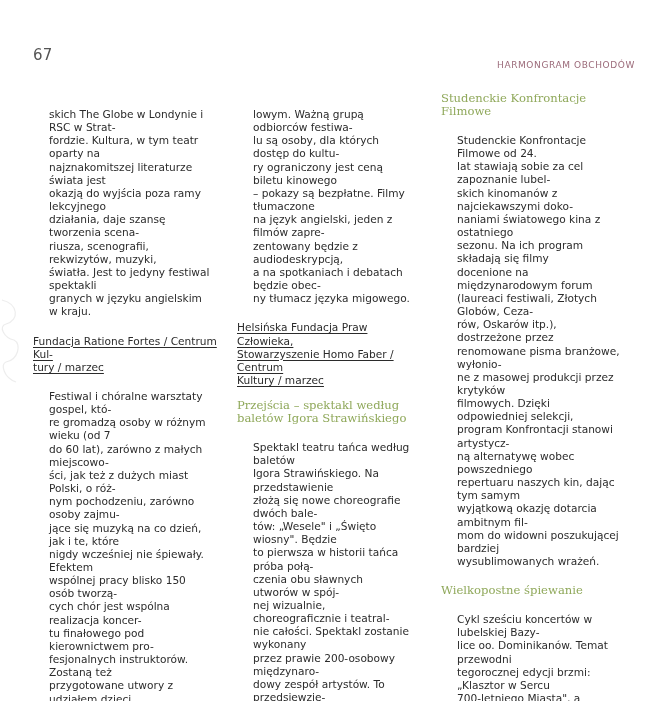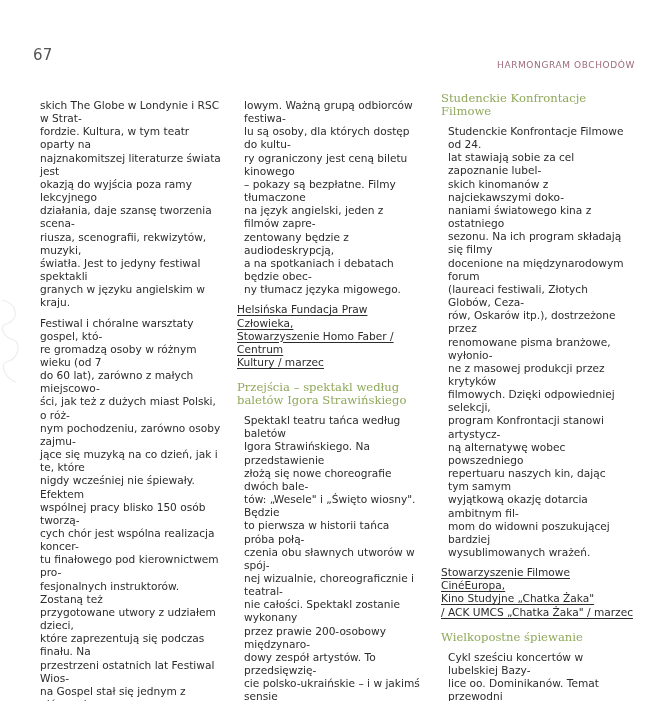--- a/index.html
+++ b/index.html
@@ -3,21 +3,21 @@
 <meta charset="utf-8">
 <style>
   html, body { margin: 0; padding: 0; background: #ffffff; }
   body { width: 665px; height: 701px; position: relative; overflow: hidden; font-family: "DejaVu Sans", sans-serif; color: #2b2b2b; }
   .page-num { position: absolute; left: 33px; top: 46px; font-size: 15px; color: #555; letter-spacing: 0.2px; }
   .running-head { position: absolute; right: 30px; top: 60px; font-size: 9px; color: #9c6b7a; letter-spacing: 0.6px; }
   .col { position: absolute; top: 92px; font-size: 10.6px; line-height: 13.15px; }
   .col1 { left: 33px; width: 195px; }
   .col2 { left: 237px; width: 190px; }
   .col3 { left: 441px; width: 195px; }
-  .p { margin: 7px; white-space: pre-line; }
+  .p { margin: 16px; white-space: pre-line; }
   .credit { margin: 0; white-space: pre-line; text-decoration: underline; text-underline-offset: 2px; color: #2b2b2b; }
   .h { margin: 12px 0 0 0; font-family: "DejaVu Serif", serif; font-size: 11.6px; line-height: 13px; color: #8fa85a; white-space: pre-line; font-weight: normal; }
   .col2 .h, .col3 .h:first-child { margin-top: 0; }
   .col3 .h:first-child { margin-top: 0; }
   .swirl { position: absolute; left: 0; top: 290px; width: 24px; height: 100px; opacity: 0.25; }
 </style>
 </head>
 <body>
 
 <div>
@@ -30,20 +30,22 @@
 
   <div class="col col1">
     <p class="p">skich The Globe w Londynie i RSC w Strat-
 fordzie. Kultura, w tym teatr oparty na
 najznakomitszej literaturze świata jest
 okazją do wyjścia poza ramy lekcyjnego
 działania, daje szansę tworzenia scena-
 riusza, scenografii, rekwizytów, muzyki,
 światła. Jest to jedyny festiwal spektakli
 granych w języku angielskim w kraju.</p>
+    <p class="credit">Fundacja Ratione Fortes / Centrum Kul-
+tury / marzec</p>
     <p class="p">Festiwal i chóralne warsztaty gospel, któ-
 re gromadzą osoby w różnym wieku (od 7
 do 60 lat), zarówno z małych miejscowo-
 ści, jak też z dużych miast Polski, o róż-
 nym pochodzeniu, zarówno osoby zajmu-
 jące się muzyką na co dzień, jak i te, które
 nigdy wcześniej nie śpiewały. Efektem
 wspólnej pracy blisko 150 osób tworzą-
 cych chór jest wspólna realizacja koncer-
 tu finałowego pod kierownictwem pro-
@@ -112,23 +114,20 @@
 rów, Oskarów itp.), dostrzeżone przez
 renomowane pisma branżowe, wyłonio-
 ne z masowej produkcji przez krytyków
 filmowych. Dzięki odpowiedniej selekcji,
 program Konfrontacji stanowi artystycz-
 ną alternatywę wobec powszedniego
 repertuaru naszych kin, dając tym samym
 wyjątkową okazję dotarcia ambitnym fil-
 mom do widowni poszukującej bardziej
 wysublimowanych wrażeń.</p>
-    <p class="credit">Stowarzyszenie Filmowe CinéEuropa,
-Kino Studyjne „Chatka Żaka"
-/ ACK UMCS „Chatka Żaka" / marzec</p>
     <h3 class="h" style="margin-top:12px">Wielkopostne śpiewanie</h3>
     <p class="p">Cykl sześciu koncertów w lubelskiej Bazy-
 lice oo. Dominikanów. Temat przewodni
 tegorocznej edycji brzmi: „Klasztor w Sercu
 700-letniego Miasta", a wygłoszone przed
 nimi słowo będzie związane z obecnoś-
 cią, działalnością duszpasterską, społecz-
 ną, kulturalną i patriotyczną dominikanów
 w 700-letniej historii Lublina. Wystąpią
 m.in.: Zespół Aetas Baroca, Męski Zespół

